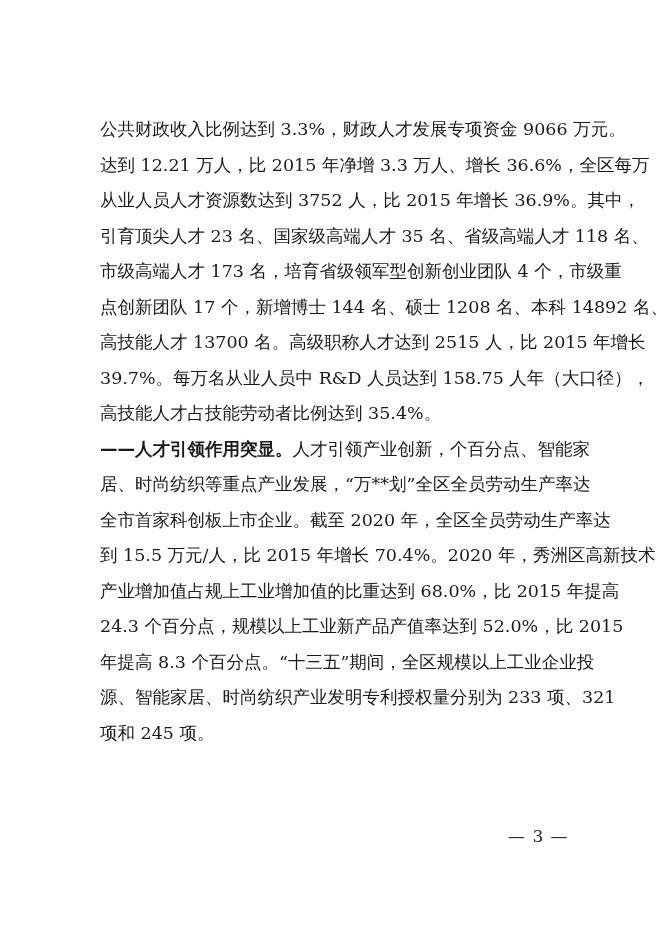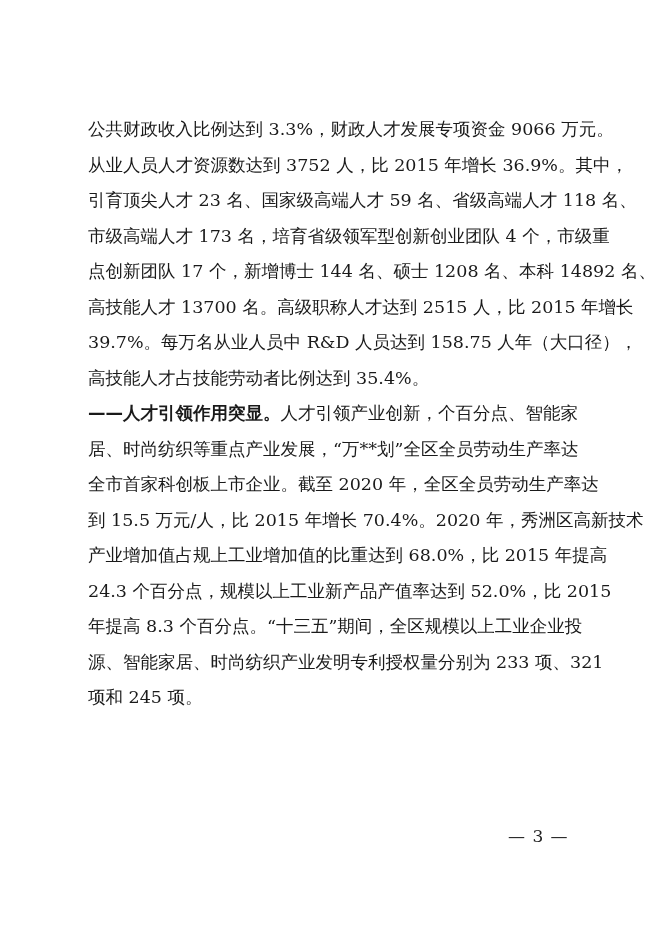--- a/index.html
+++ b/index.html
@@ -10,21 +10,21 @@
     body {
       width: 662px;
       height: 936px;
       position: relative;
       overflow: hidden;
       font-family: "DejaVu Serif", "Liberation Serif", serif;
       color: #1a1a1a;
     }
     .page {
       position: absolute;
-      left: 88px;
+      left: 100px;
       top: 112px;
       width: 492px;
     }
     .line {
       height: 35.5px;
       line-height: 35.5px;
       font-size: 17.5px;
       white-space: nowrap;
       letter-spacing: 0px;
     }
@@ -43,22 +43,23 @@
       font-family: "DejaVu Serif", "Liberation Serif", serif;
       color: #222;
       letter-spacing: 1px;
     }
   </style>
 </head>
 <body>
 
 <div class="page">
   <div class="line"><span>公共财政收入比例达到 3.3%，财政人才发展专项资金 9066 万元。</span></div>
+  <div class="line"><span>达到 12.21 万人，比 2015 年净增 3.3 万人、增长 36.6%，全区每万</span></div>
   <div class="line"><span>从业人员人才资源数达到 3752 人，比 2015 年增长 36.9%。其中，</span></div>
-  <div class="line"><span>引育顶尖人才 23 名、国家级高端人才 59 名、省级高端人才 118 名、</span></div>
+  <div class="line"><span>引育顶尖人才 23 名、国家级高端人才 35 名、省级高端人才 118 名、</span></div>
   <div class="line"><span>市级高端人才 173 名，培育省级领军型创新创业团队 4 个，市级重</span></div>
   <div class="line"><span>点创新团队 17 个，新增博士 144 名、硕士 1208 名、本科 14892 名、</span></div>
   <div class="line"><span>高技能人才 13700 名。高级职称人才达到 2515 人，比 2015 年增长</span></div>
   <div class="line"><span>39.7%。每万名从业人员中 R&amp;D 人员达到 158.75 人年（大口径），</span></div>
   <div class="line"><span>高技能人才占技能劳动者比例达到 35.4%。</span></div>
   <div class="line"><span class="bold">——人才引领作用突显。</span><span>人才引领产业创新，个百分点、智能家</span></div>
   <div class="line"><span>居、时尚纺织等重点产业发展，“万**划”全区全员劳动生产率达</span></div>
   <div class="line"><span>全市首家科创板上市企业。截至 2020 年，全区全员劳动生产率达</span></div>
   <div class="line"><span>到 15.5 万元/人，比 2015 年增长 70.4%。2020 年，秀洲区高新技术</span></div>
   <div class="line"><span>产业增加值占规上工业增加值的比重达到 68.0%，比 2015 年提高</span></div>

